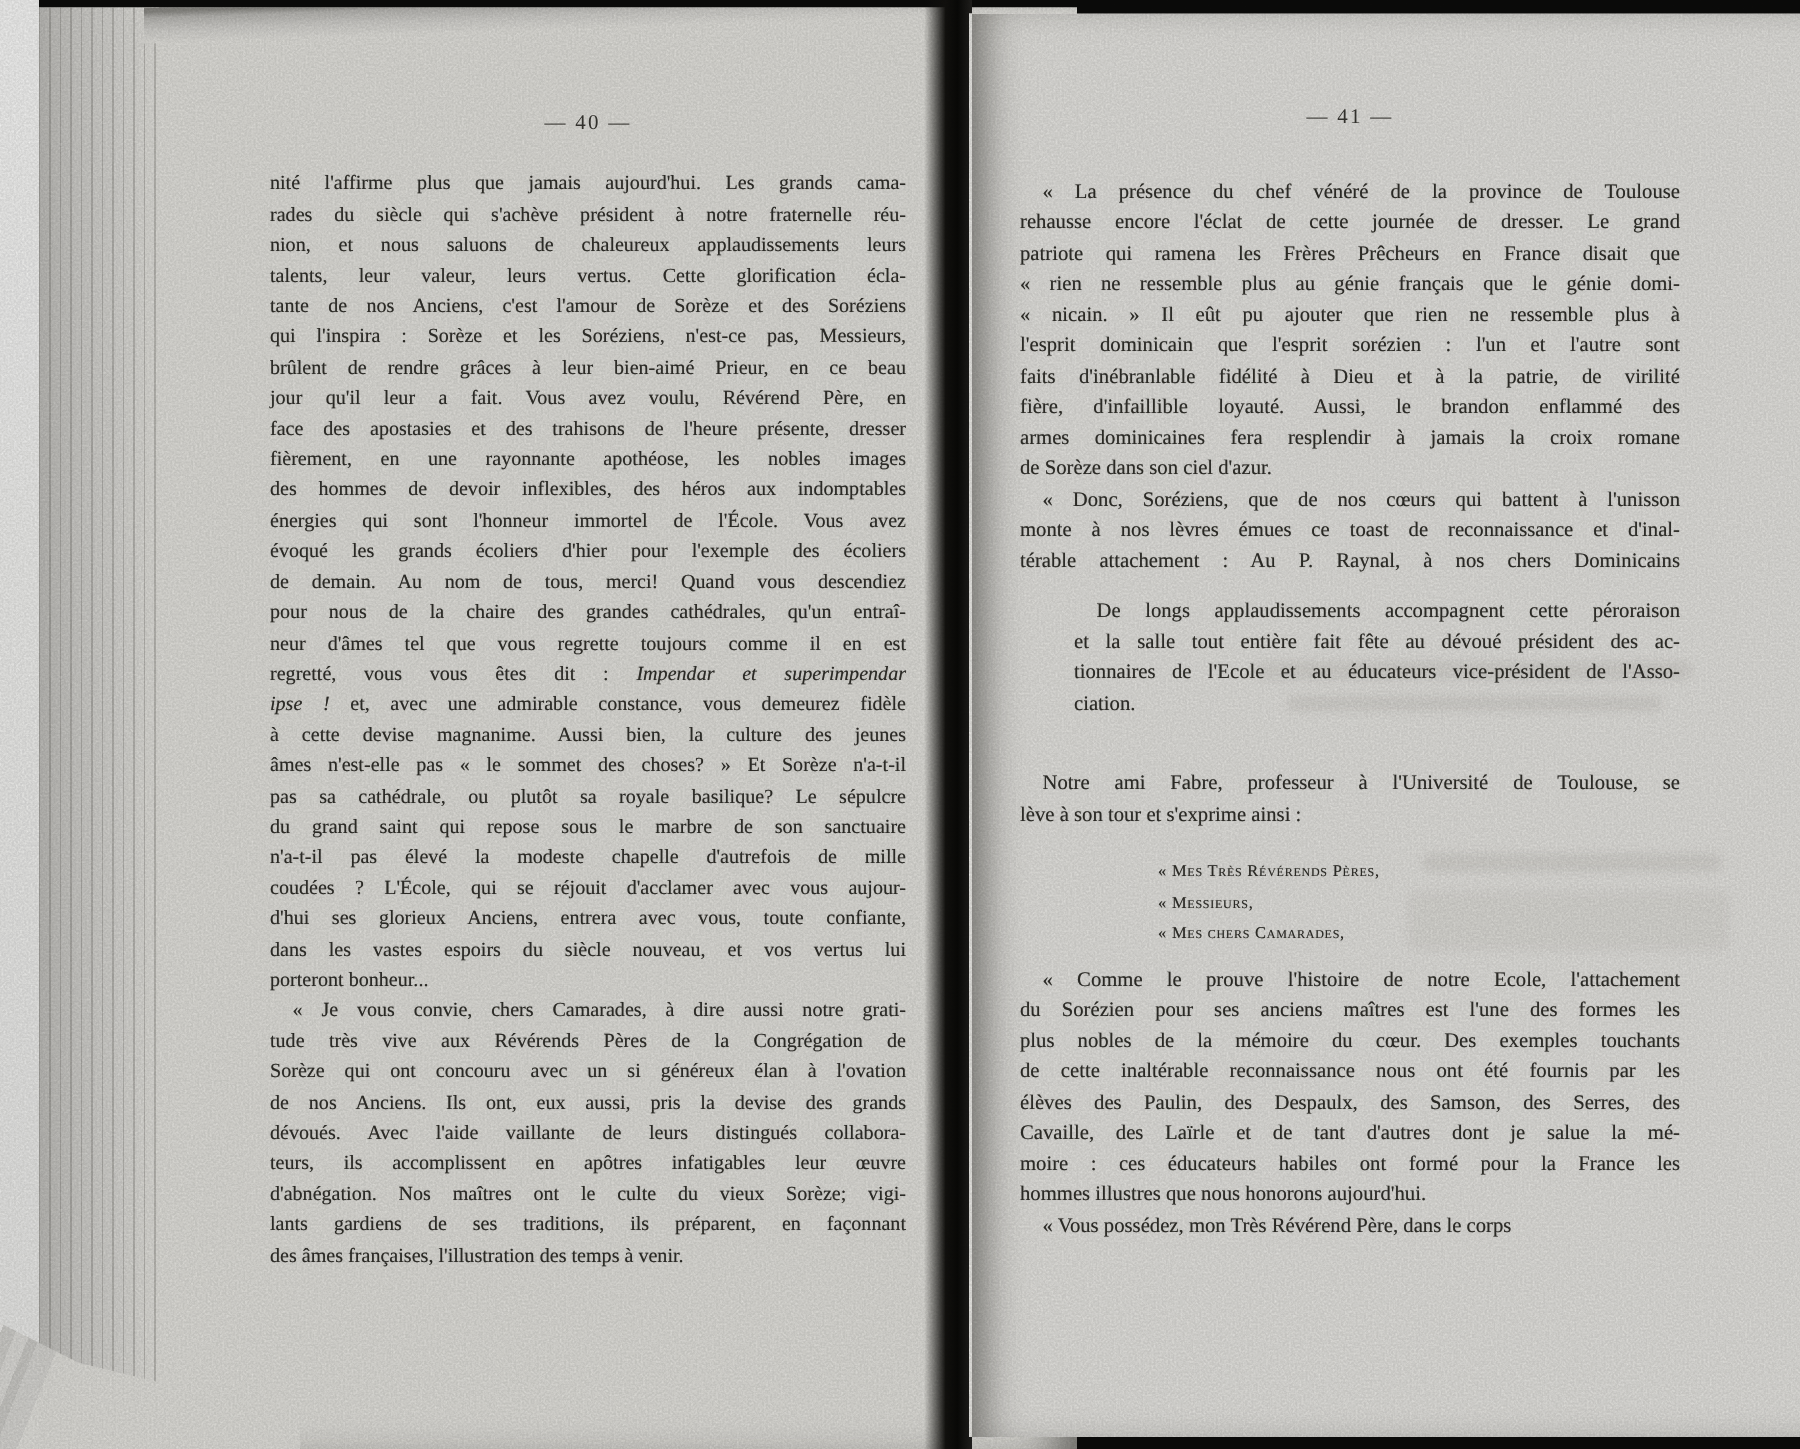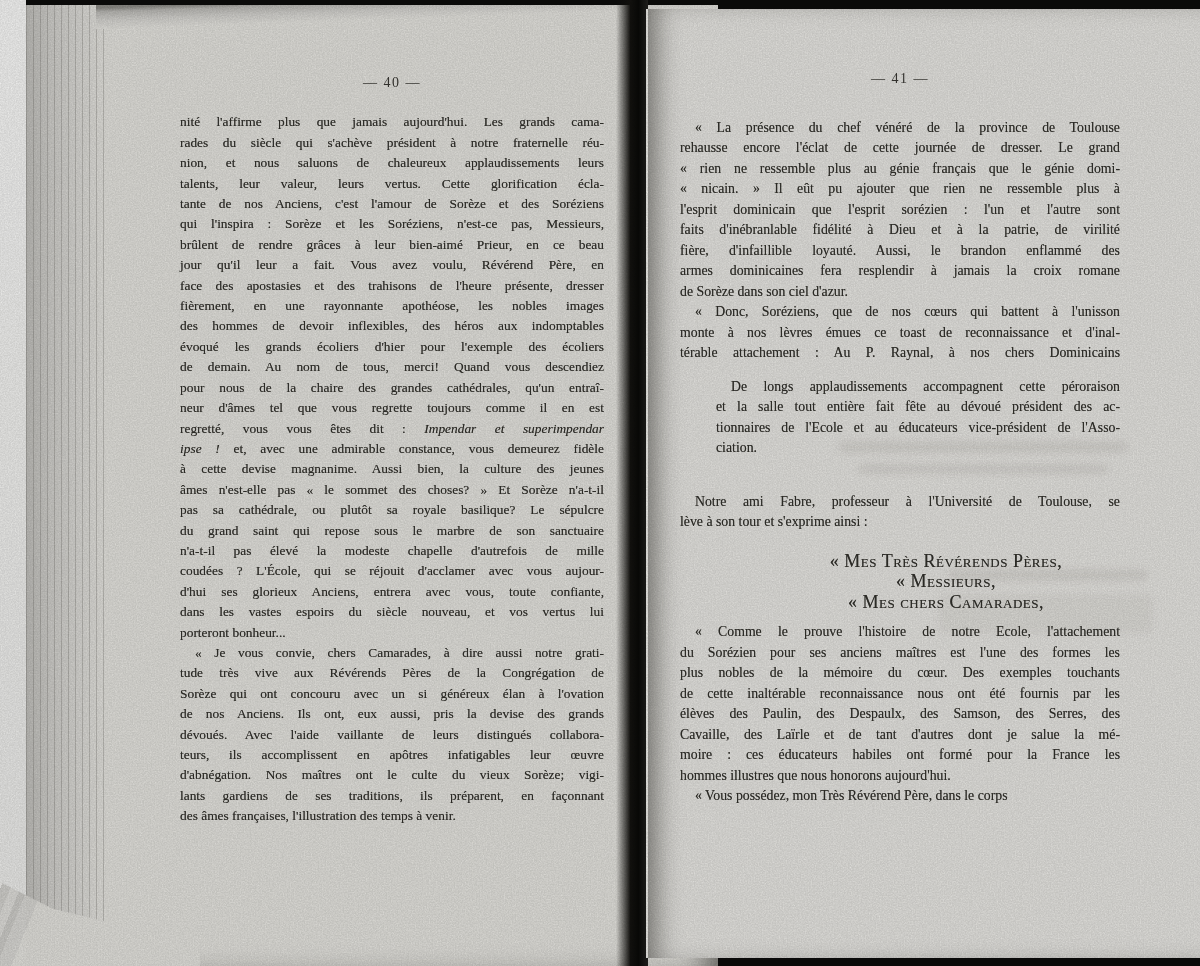--- a/index.html
+++ b/index.html
@@ -59,21 +59,21 @@
   
   .text-area { position:absolute; }
   .page-left  .text-area { left:154px; top:68px; width:424px; font-size:13.4px; line-height:20.4px; }
   .page-right .text-area { left:32px;  top:60px; width:440px; font-size:13.8px; line-height:20.5px; }
   .page-header { text-align:center; font-size:14px; letter-spacing:1.5px; color:#3a3934; }
   .page-left  .page-header { margin-bottom:19px; }
   .page-right .page-header { margin-bottom:28px; }
   .line { text-align:justify; text-align-last:justify; text-shadow:0 0 .5px rgba(45,43,38,.55); }
   .line.last { text-align-last:left; }
   .line.indent { text-indent:15px; }
-  .salutation .line { text-align:center; text-align-last:auto; margin-left:92px; font-variant:small-caps; font-size:18px; letter-spacing:.5px; }
+  .salutation .line { text-align:left; text-align-last:auto; margin-left:92px; font-variant:small-caps; font-size:11px; letter-spacing:.5px; }
   i { font-style:italic; }
 
   
   .grain { position:absolute; left:0; top:0; z-index:5; pointer-events:none; }
 </style>
 </head>
 <body>
 
 <div class="scan">
   <div class="white-strip"></div>
@@ -90,20 +90,21 @@
             <div class="line">rades du siècle qui s'achève président à notre fraternelle réu-</div>
             <div class="line">nion, et nous saluons de chaleureux applaudissements leurs</div>
             <div class="line">talents, leur valeur, leurs vertus. Cette glorification écla-</div>
             <div class="line">tante de nos Anciens, c'est l'amour de Sorèze et des Soréziens</div>
             <div class="line">qui l'inspira : Sorèze et les Soréziens, n'est-ce pas, Messieurs,</div>
             <div class="line">brûlent de rendre grâces à leur bien-aimé Prieur, en ce beau</div>
             <div class="line">jour qu'il leur a fait. Vous avez voulu, Révérend Père, en</div>
             <div class="line">face des apostasies et des trahisons de l'heure présente, dresser</div>
             <div class="line">fièrement, en une rayonnante apothéose, les nobles images</div>
             <div class="line">des hommes de devoir inflexibles, des héros aux indomptables</div>
+            <div class="line">énergies qui sont l'honneur immortel de l'École. Vous avez</div>
             <div class="line">évoqué les grands écoliers d'hier pour l'exemple des écoliers</div>
             <div class="line">de demain. Au nom de tous, merci! Quand vous descendiez</div>
             <div class="line">pour nous de la chaire des grandes cathédrales, qu'un entraî-</div>
             <div class="line">neur d'âmes tel que vous regrette toujours comme il en est</div>
             <div class="line">regretté, vous vous êtes dit : <i>Impendar et superimpendar</i></div>
             <div class="line"><i>ipse !</i> et, avec une admirable constance, vous demeurez fidèle</div>
             <div class="line">à cette devise magnanime. Aussi bien, la culture des jeunes</div>
             <div class="line">âmes n'est-elle pas « le sommet des choses? » Et Sorèze n'a-t-il</div>
             <div class="line">pas sa cathédrale, ou plutôt sa royale basilique? Le sépulcre</div>
             <div class="line">du grand saint qui repose sous le marbre de son sanctuaire</div>
@@ -134,20 +135,21 @@
     <div class="smudge s1"></div>
     <div class="smudge s2"></div>
     <div class="smudge s3"></div>
     <div class="smudge s4"></div>
     <div class="text-area">
       <div class="page-header">— 41 —</div>
       <div>
           <div class="block">
             <div class="line indent">« La présence du chef vénéré de la province de Toulouse</div>
             <div class="line">rehausse encore l'éclat de cette journée de dresser. Le grand</div>
+            <div class="line">patriote qui ramena les Frères Prêcheurs en France disait que</div>
             <div class="line">« rien ne ressemble plus au génie français que le génie domi-</div>
             <div class="line">« nicain. » Il eût pu ajouter que rien ne ressemble plus à</div>
             <div class="line">l'esprit dominicain que l'esprit sorézien : l'un et l'autre sont</div>
             <div class="line">faits d'inébranlable fidélité à Dieu et à la patrie, de virilité</div>
             <div class="line">fière, d'infaillible loyauté. Aussi, le brandon enflammé des</div>
             <div class="line">armes dominicaines fera resplendir à jamais la croix romane</div>
             <div class="line last">de Sorèze dans son ciel d'azur.</div>
           </div>
           <div class="block">
             <div class="line indent">« Donc, Soréziens, que de nos cœurs qui battent à l'unisson</div>

